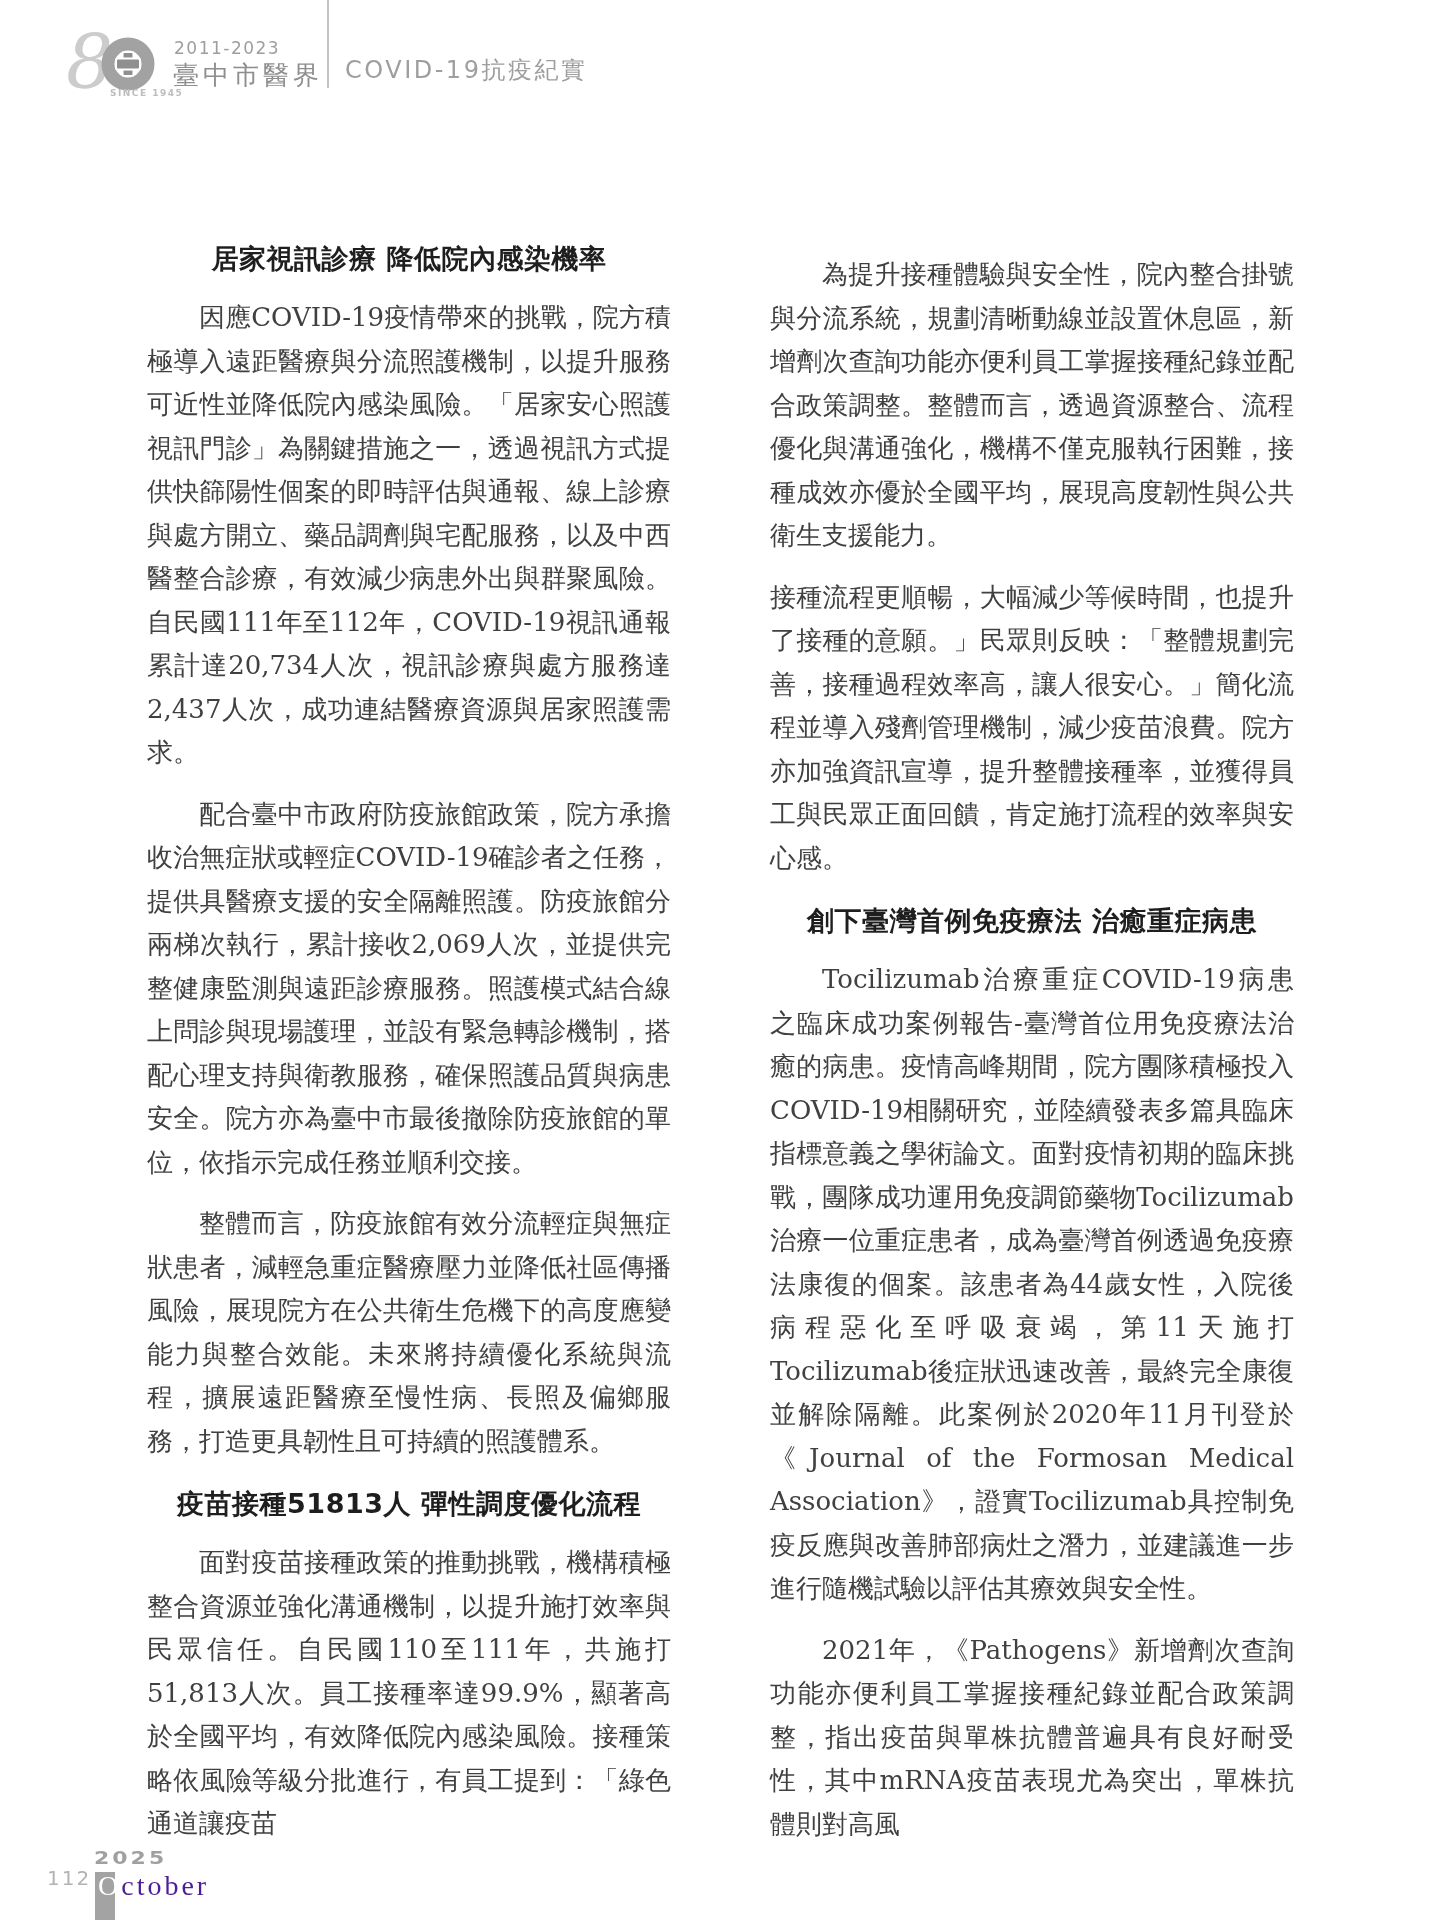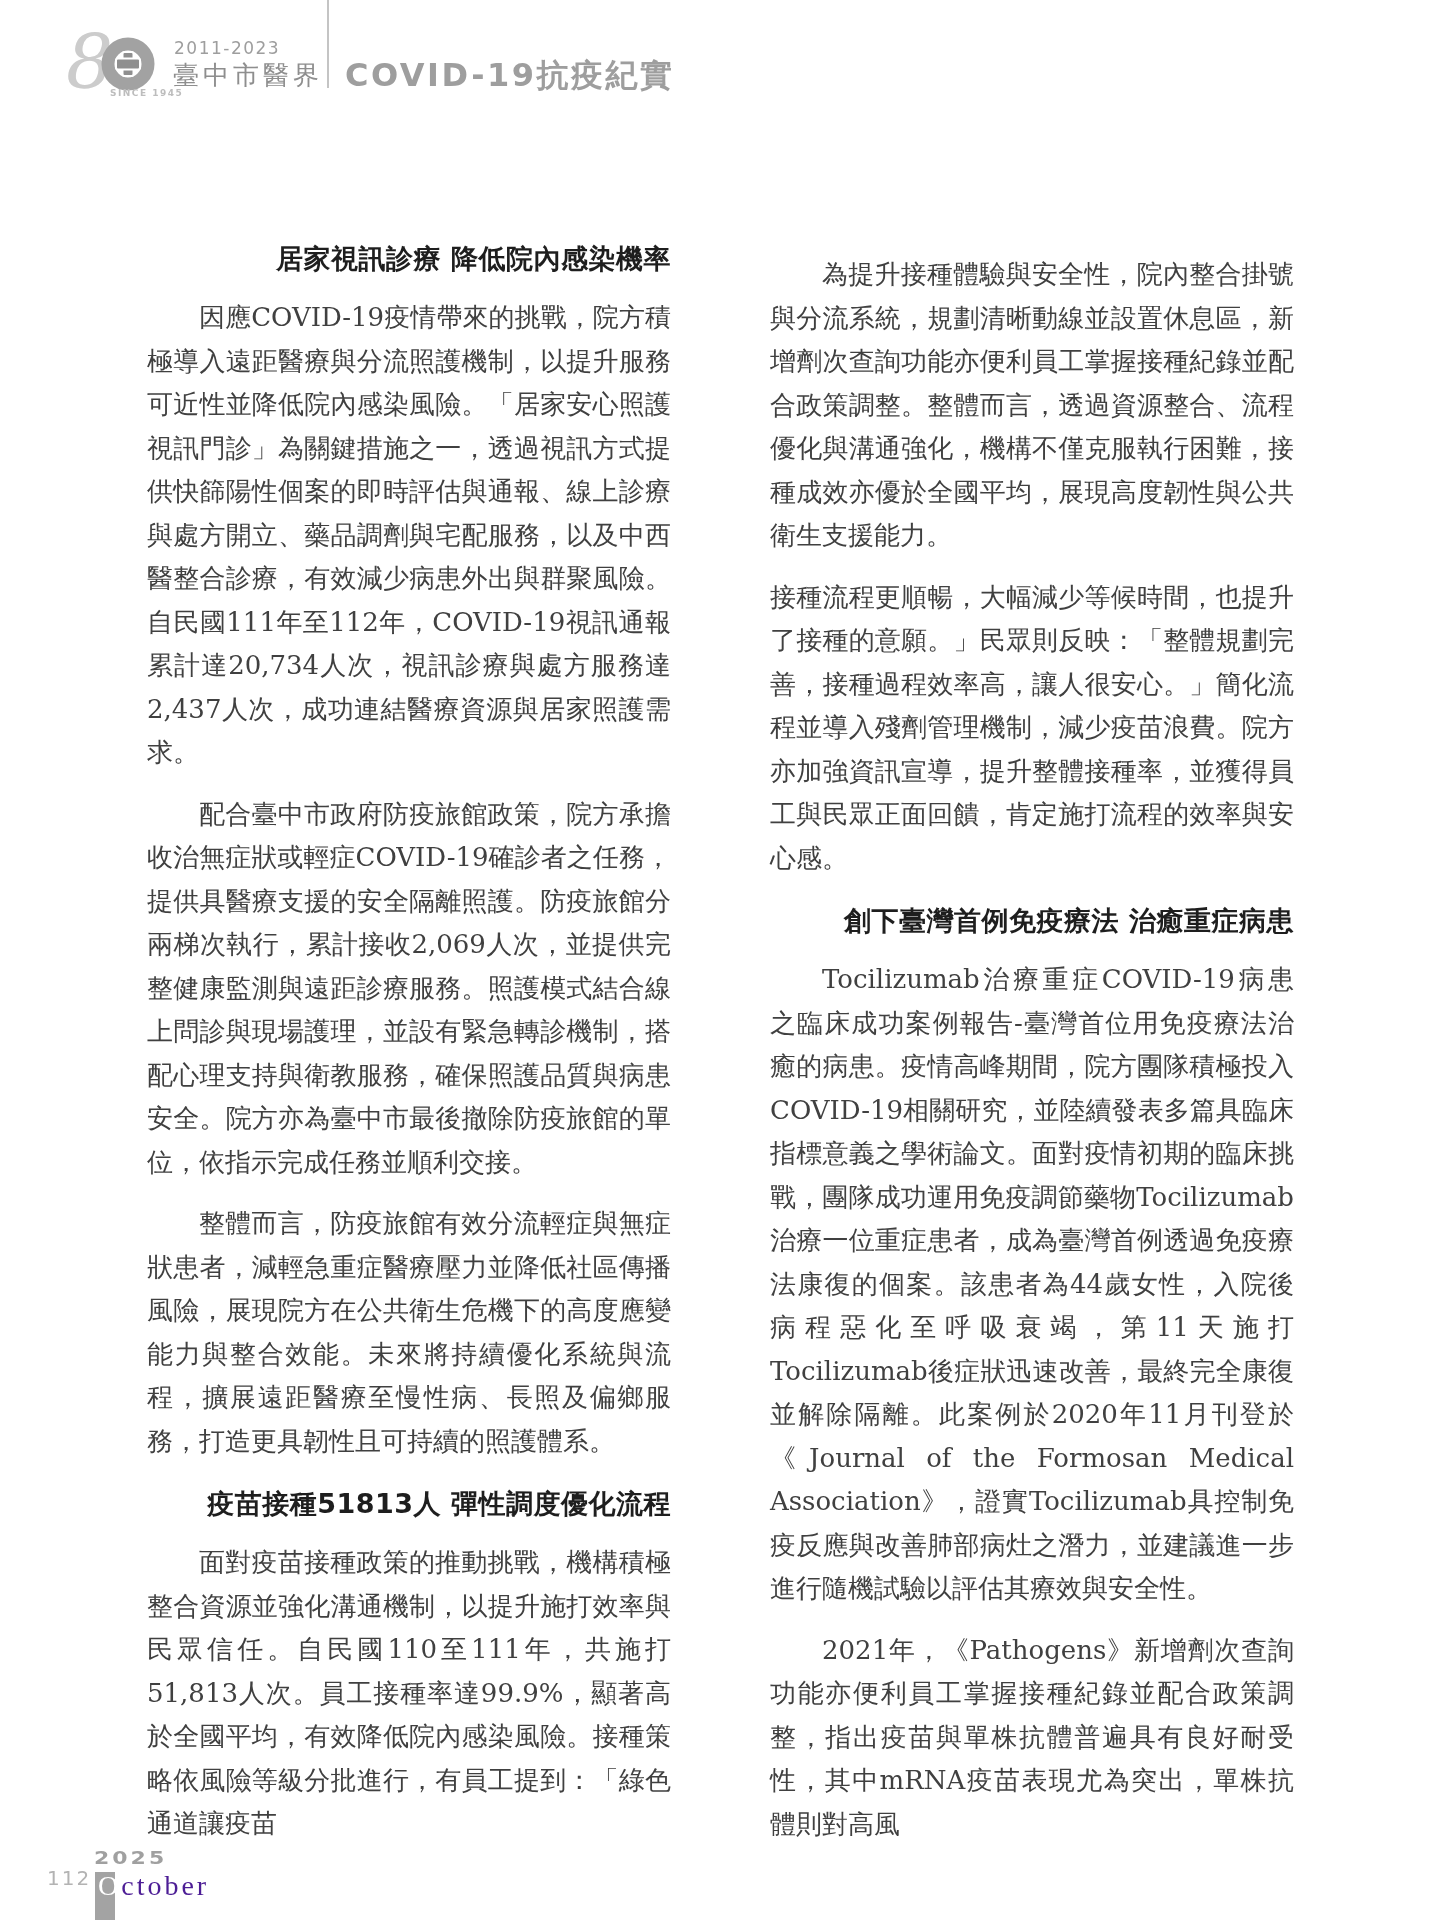--- a/index.html
+++ b/index.html
@@ -33,38 +33,38 @@
     position:absolute;left:173px;top:58px;
     font-family:"DejaVu Sans","Liberation Sans",sans-serif;
     font-size:26px;letter-spacing:4px;color:var(--org-gray);
   }
   .hdr-divider{
     position:absolute;left:327px;top:0;width:2px;height:88px;background:var(--light-gray);
   }
   .hdr-title{
     position:absolute;left:345px;top:54px;
     font-family:"DejaVu Sans","Liberation Sans",sans-serif;
-    font-weight:700;font-size:32px;letter-spacing:2.5px;color:var(--header-gray);text-align:right;
+    font-weight:400;font-size:24px;letter-spacing:2.5px;color:var(--header-gray);text-align:right;
   }
 
   
   .col{
     position:absolute;width:524px;
     font-size:26px;line-height:43.5px;color:var(--body-text);
     text-align:justify;text-justify:inter-character;
     word-break:break-word;
   }
   .col-left{left:147px;top:240px;}
   .col-right{left:770px;top:253px;}
   .col p.paragraph{margin:0 0 18px 0;text-indent:2em;}
   .col p.paragraph.no-indent{text-indent:0;}
   .col h2.heading{
     font-family:"DejaVu Sans","Liberation Sans",sans-serif;
     font-size:27px;line-height:38px;font-weight:700;color:var(--heading-text);
-    letter-spacing:0.5px;margin:22px 0 18px 0;text-align:right;text-indent:0;
+    letter-spacing:0.5px;margin:22px 0 18px 0;text-align:center;text-indent:0;
   }
   .col h2.heading:first-child{margin-top:0;}
 
   
   .ftr-pagenum{
     position:absolute;left:47px;top:1866px;
     font-family:"DejaVu Sans","Liberation Sans",sans-serif;
     font-size:20px;letter-spacing:2px;color:var(--footer-gray);
   }
   .ftr-bar{

